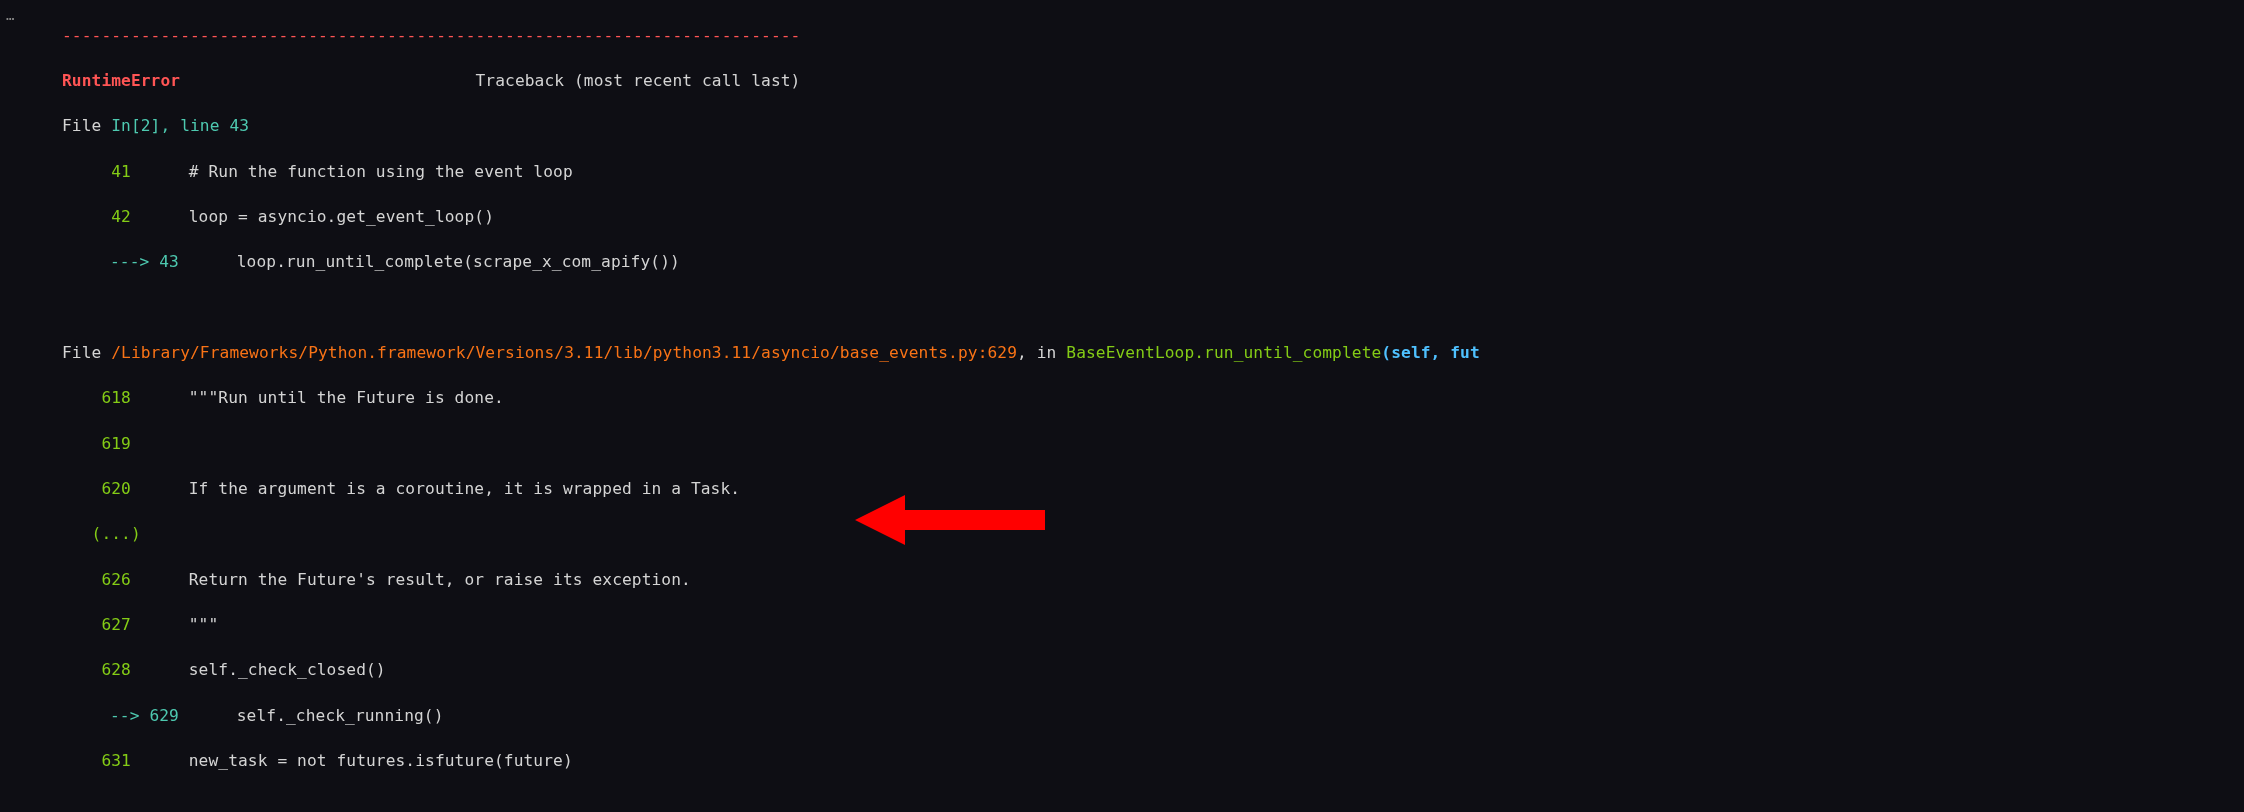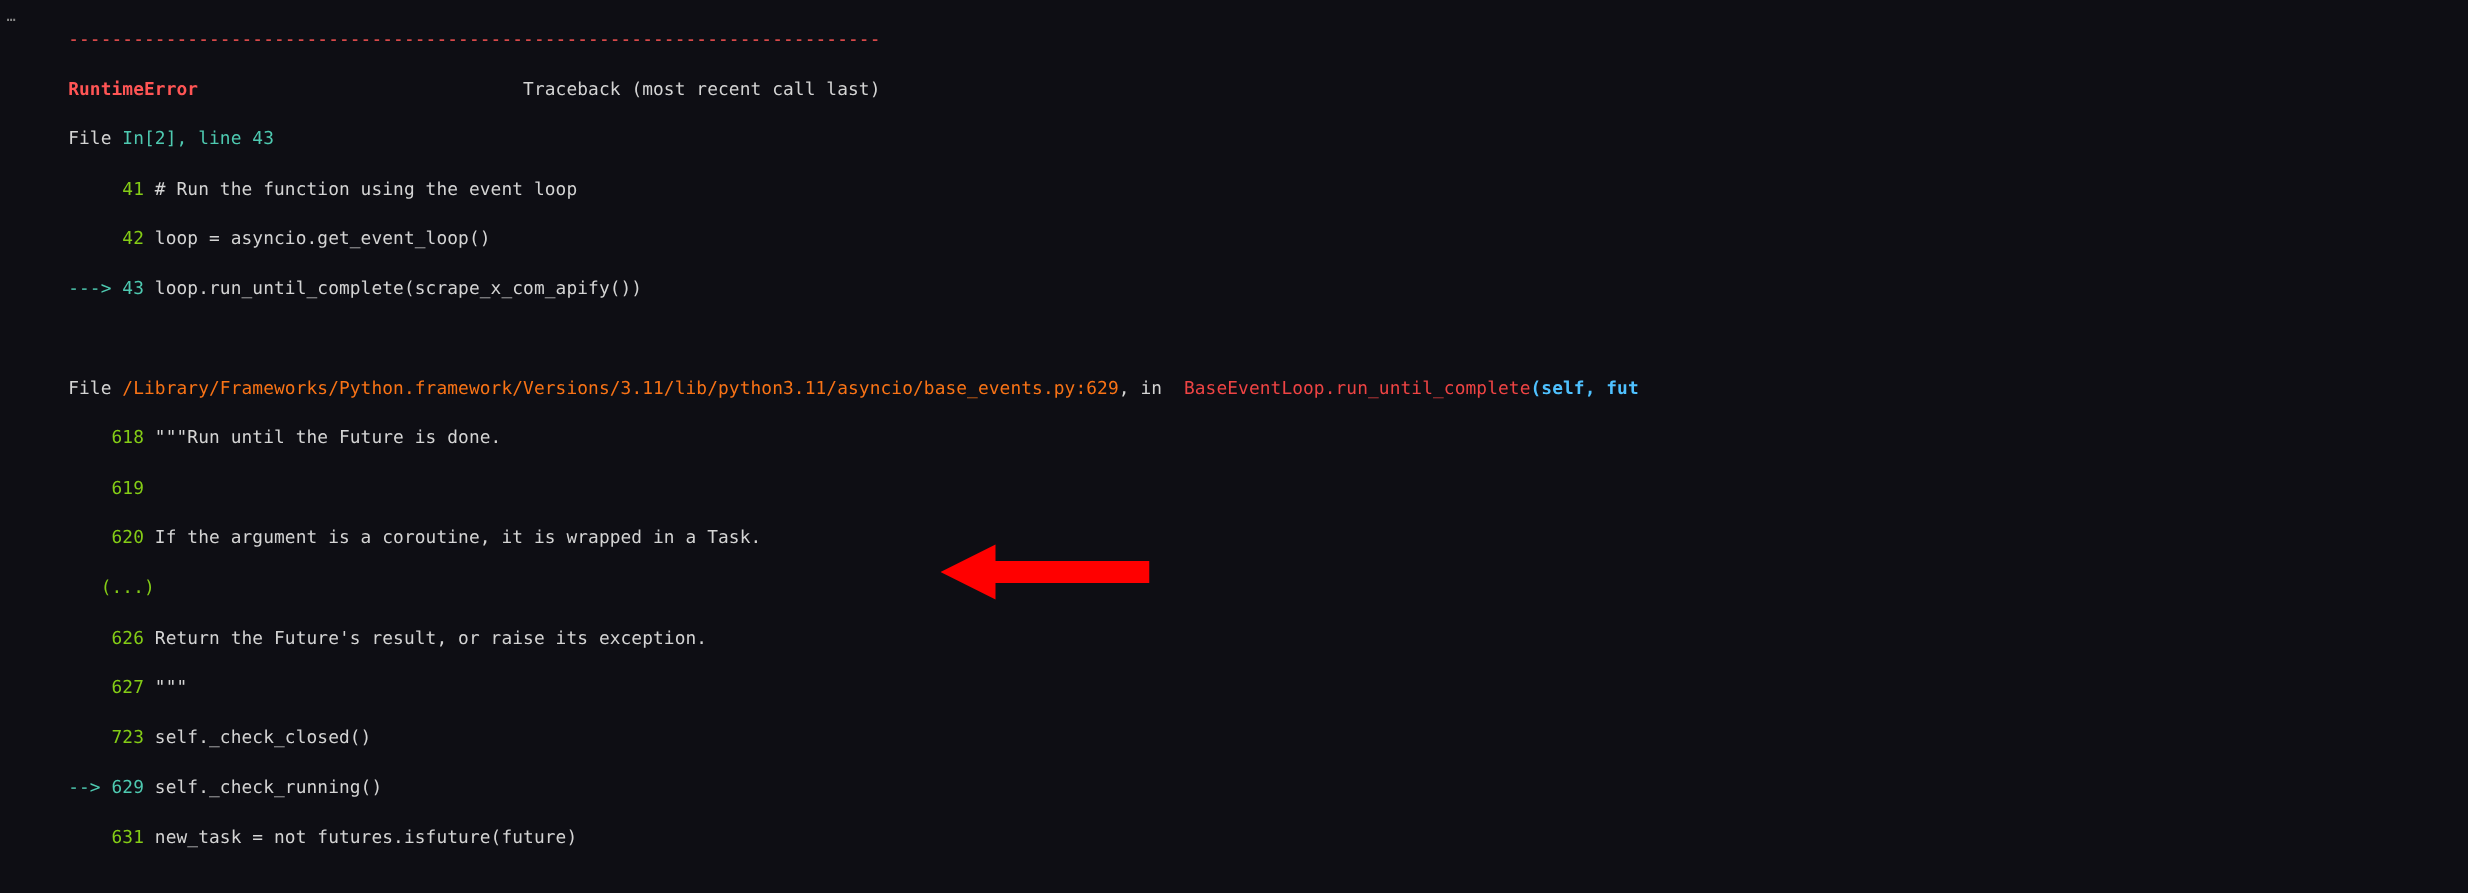--- a/index.html
+++ b/index.html
@@ -29,25 +29,25 @@
     white-space: pre;
     font-size: 16.2px;
     letter-spacing: 0.1px;
   }
   .dash-line { color: #ff5555; }
   .err-name { color: #ff5555; font-weight: bold; }
   .tb-header { color: #d4d4d4; }
   .kw { color: #d4d4d4; }
   .cell-in { color: #4ec9b0; }
   .lineno { color: #84cc16; }
-  .arrow { color: #4ec9b0; }
+  .arrow { color: #4ec9b0; margin-left: 48px; }
   .path { color: #f97316; }
-  .funcname { color: #ef4444; margin-left: 10px; }
+  .funcname { color: #84cc16; }
   .funcargs { color: #4fc1ff; font-weight: bold; }
-  .code { color: #d4d4d4; }
+  .code { color: #d4d4d4; margin-left: 48px; }
 
   .row { display: block; white-space: pre; }
 
   .red-arrow {
     position: absolute;
     left: 855px;
     top: 490px;
     display: flex;
     align-items: center;
   }
@@ -66,21 +66,21 @@
 <span class="row"><span class="lineno">     42 </span><span class="code">loop = asyncio.get_event_loop()</span></span>
 <span class="row"><span class="arrow">---&gt; 43 </span><span class="code">loop.run_until_complete(scrape_x_com_apify())</span></span>
 <span class="row"> </span>
 <span class="row"><span class="kw">File </span><span class="path">/Library/Frameworks/Python.framework/Versions/3.11/lib/python3.11/asyncio/base_events.py:629</span><span class="kw">, in </span><span class="funcname">BaseEventLoop.run_until_complete</span><span class="funcargs">(self, fut</span></span>
 <span class="row"><span class="lineno">    618 </span><span class="code">"""Run until the Future is done.</span></span>
 <span class="row"><span class="lineno">    619 </span><span class="code"></span></span>
 <span class="row"><span class="lineno">    620 </span><span class="code">If the argument is a coroutine, it is wrapped in a Task.</span></span>
 <span class="row"><span class="lineno">   (...)</span></span>
 <span class="row"><span class="lineno">    626 </span><span class="code">Return the Future's result, or raise its exception.</span></span>
 <span class="row"><span class="lineno">    627 </span><span class="code">"""</span></span>
-<span class="row"><span class="lineno">    723 </span><span class="code">self._check_closed()</span></span>
+<span class="row"><span class="lineno">    628 </span><span class="code">self._check_closed()</span></span>
 <span class="row"><span class="arrow">--&gt; 629 </span><span class="code">self._check_running()</span></span>
 <span class="row"><span class="lineno">    631 </span><span class="code">new_task = not futures.isfuture(future)</span></span>
 
 
 
 
 
 
 
 

